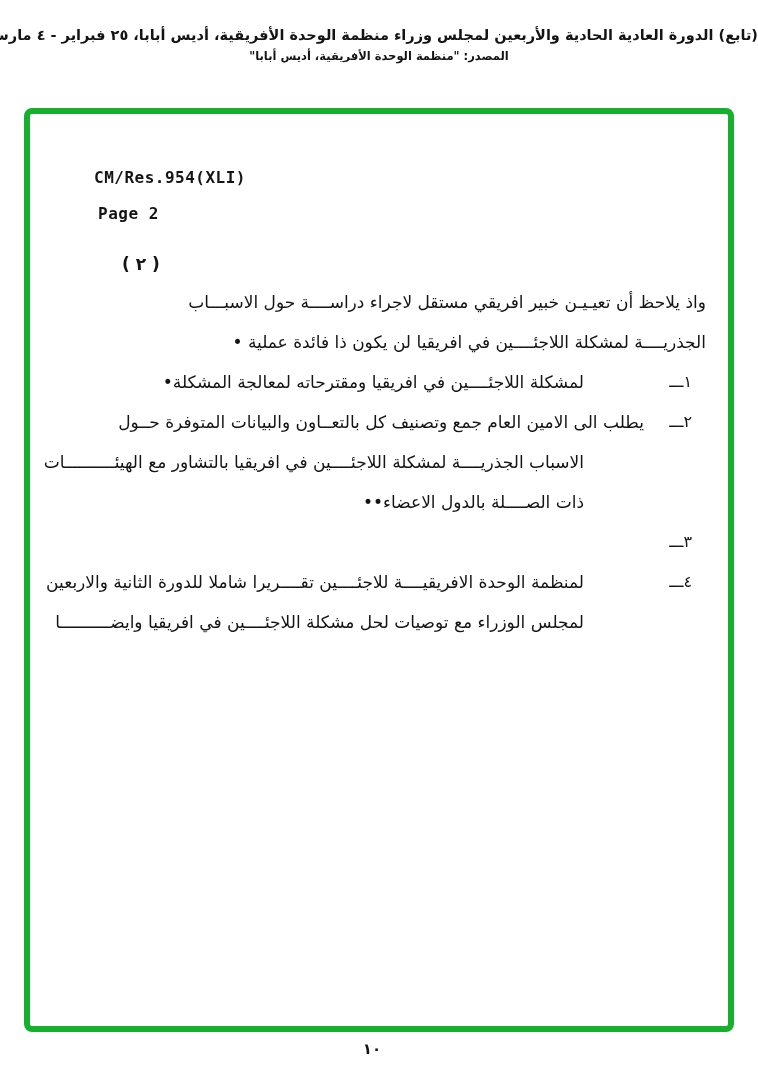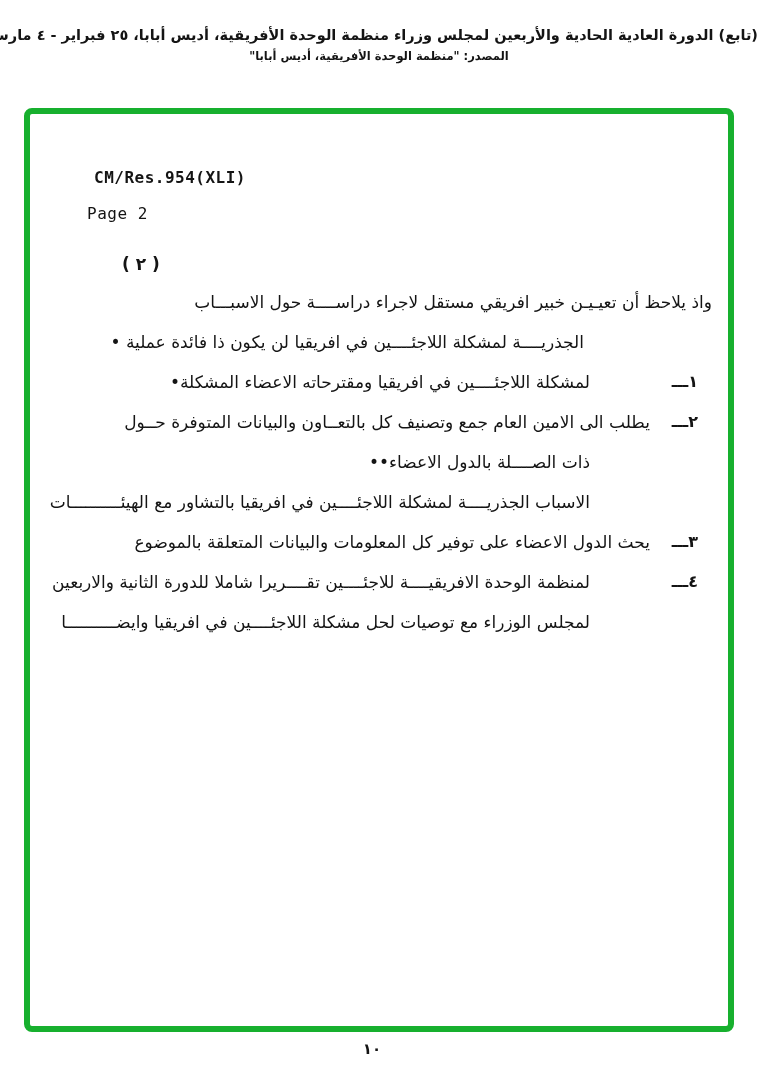--- a/index.html
+++ b/index.html
@@ -53,57 +53,57 @@
     left: 64px;
     top: 54px;
     font-family: "DejaVu Sans Mono", "Liberation Mono", monospace;
     font-weight: 600;
     font-size: 16px;
     letter-spacing: 0.5px;
     white-space: nowrap;
   }
   .doc-page-label {
     position: absolute;
-    left: 57px;
+    left: 68px;
     top: 90px;
     font-family: "DejaVu Sans Mono", "Liberation Mono", monospace;
-    font-weight: 400;
+    font-weight: 700;
     font-size: 16px;
     letter-spacing: 0.5px;
     white-space: nowrap;
   }
   .section-num {
     position: absolute;
     left: 92px;
     top: 140px;
     direction: rtl;
     font-size: 17px;
     font-weight: 600;
     white-space: nowrap;
   }
 
   .doc-body {
     position: absolute;
     top: 168px;
-    right: 16px;
+    right: 22px;
     left: 26px;
     direction: rtl;
     text-align: right;
     font-size: 17px;
     line-height: 40px;
   }
   .ar-line { white-space: nowrap; }
-  .indent-intro { margin-right: 128px; }
+  .indent-intro { }
 
   .item { display: flex; align-items: flex-start; }
   .item-num {
     flex: 0 0 62px;
     padding-right: 14px;
     font-size: 16px;
-    font-weight: 700;
+    font-weight: 400;
     line-height: 40px;
     white-space: nowrap;
     text-align: right;
   }
   .item-lines { flex: 1 1 auto; min-width: 0; }
   .item-lines .cont { margin-right: 60px; }
 
   
   .footer-page {
     position: absolute;
@@ -132,37 +132,36 @@
   <div class="doc-body">
 
     <div class="intro">
       <div class="ar-line">واذ يلاحظ  أن تعيـيـن خبير افريقي  مستقل لاجراء  دراســــة حول الاسبـــاب</div>
       <div class="ar-line indent-intro">الجذريــــة لمشكلة اللاجئــــين في افريقيا  لن يكون  ذا فائدة عملية •</div>
     </div>
 
     <div class="item">
       <span class="item-num">١ـــ</span>
       <div class="item-lines">
-        <div class="ar-line cont">لمشكلة اللاجئــــين في افريقيا ومقترحاته الاعضاء المشكلة•</div>
+        <div class="ar-line cont">لمشكلة اللاجئــــين في افريقيا ومقترحاته لمعالجة المشكلة•</div>
       </div>
     </div>
 
     <div class="item">
       <span class="item-num">٢ـــ</span>
       <div class="item-lines">
         <div class="ar-line">يطلب  الى الامين العام جمع وتصنيف كل  بالتعــاون والبيانات المتوفرة  حــول</div>
+        <div class="ar-line cont">الاسباب الجذريــــة لمشكلة اللاجئــــين في افريقيا  بالتشاور  مع الهيئــــــــــات</div>
         <div class="ar-line cont">ذات  الصــــلة  بالدول الاعضاء••</div>
-        <div class="ar-line cont">الاسباب الجذريــــة لمشكلة اللاجئــــين في افريقيا  بالتشاور  مع الهيئــــــــــات</div>
       </div>
     </div>
 
     <div class="item">
       <span class="item-num">٣ـــ</span>
       <div class="item-lines">
-        <div class="ar-line">يحث الدول  الاعضاء على توفير كل المعلومات  والبيانات المتعلقة بالموضوع</div>
       </div>
     </div>
 
     <div class="item">
       <span class="item-num">٤ـــ</span>
       <div class="item-lines">
         <div class="ar-line cont">لمنظمة الوحدة الافريقيــــة للاجئــــين تقــــريرا  شاملا للدورة الثانية والاربعين</div>
         <div class="ar-line cont">لمجلس الوزراء  مع  توصيات  لحل  مشكلة اللاجئــــين في افريقيا  وايضــــــــــا</div>
       </div>
     </div>

